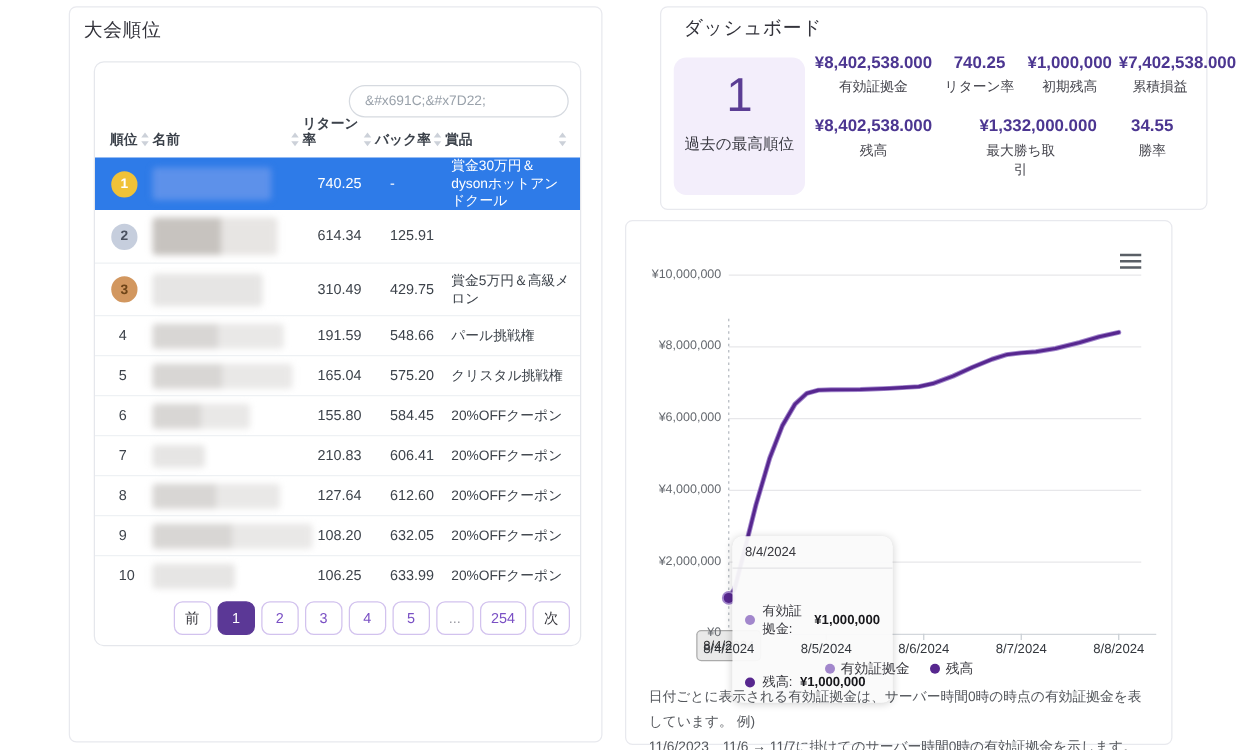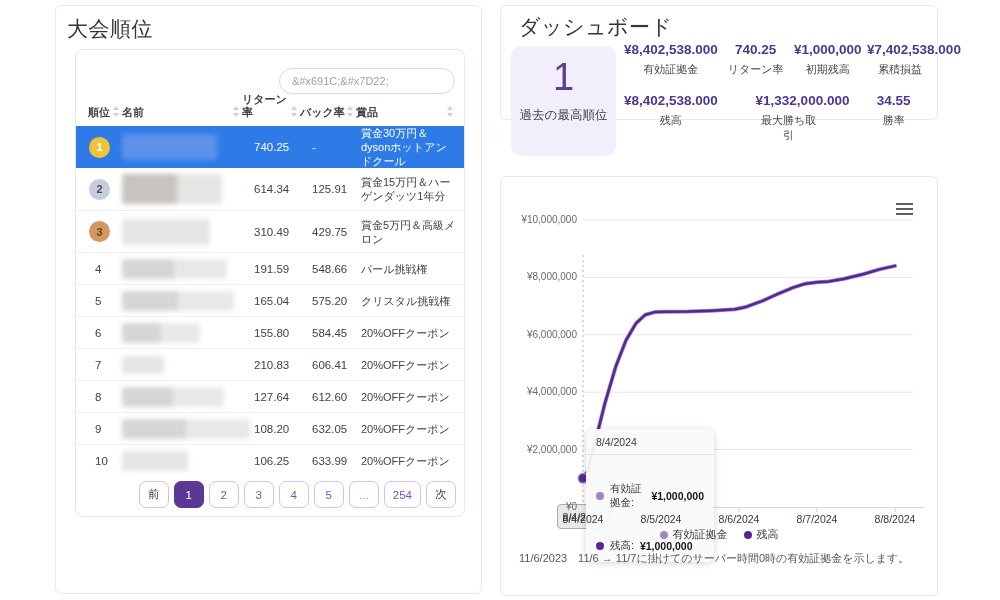--- a/index.html
+++ b/index.html
@@ -1,22 +1,22 @@
 <!DOCTYPE html>
 <html><head>
 <meta charset="utf-8">
 <style>
   html,body{margin:0;padding:0;}
   body{width:1000px;height:600px;position:relative;background:#fff;overflow:hidden;
        font-family:"Liberation Sans","DejaVu Sans",sans-serif;}
   .panel{position:absolute;background:#fff;border:1px solid #e8e9ee;border-radius:6px;box-sizing:border-box;}
   #panel-left{left:55px;top:5px;width:427px;height:589px;}
-  #panel-stats{left:500px;top:5px;width:438px;height:115px;}
+  #panel-stats{left:528px;top:5px;width:438px;height:163px;}
   #panel-chart{left:500px;top:176px;width:438px;height:420px;}
-  .panel-title{position:absolute;left:11px;top:9px;font-size:21px;color:#33333b;letter-spacing:.5px;}
+  .panel-title{position:absolute;left:11px;top:9px;font-size:15px;color:#33333b;letter-spacing:.5px;}
   #panel-stats .panel-title{left:18px;top:7px;}
 
   
   .table-card{position:absolute;left:19px;top:43px;width:390px;height:468px;border:1px solid #e5e7ec;border-radius:8px;box-sizing:border-box;}
   .search-input{position:absolute;right:9px;top:18px;width:176px;height:26px;border:1px solid #d6dae0;border-radius:13px;
        font-size:11px;padding:0 12px;box-sizing:border-box;color:#555;outline:none;font-family:inherit;}
   .search-input::placeholder{color:#9aa2ab;}
   .thead{position:absolute;left:0;top:34px;width:100%;display:grid;grid-template-columns:34px 120px 58px 56px 1fr;
        align-items:end;padding:0 8px 7px 12px;box-sizing:border-box;height:42px;}
   .th{font-size:11px;font-weight:bold;color:#3c424b;line-height:13px;position:relative;padding-right:11px;}
@@ -113,21 +113,20 @@
           <div class="num">-</div>
           <div class="prize">賞金30万円＆dysonホットアンドクール</div>
         </div>
         <div class="trow tall">
           <div><span class="badge badge-silver">2</span></div>
           <div>
             <div class="name-blur blur-dark" style="width: 100px; height: 30px;"></div>
           </div>
           <div class="num">614.34</div>
           <div class="num">125.91</div>
-          <div class="prize">賞金15万円＆ハーゲンダッツ1年分</div>
         </div>
         <div class="trow tall">
           <div><span class="badge badge-bronze">3</span></div>
           <div>
             <div class="name-blur blur-light" style="width: 88px; height: 26px;"></div>
           </div>
           <div class="num">310.49</div>
           <div class="num">429.75</div>
           <div class="prize">賞金5万円＆高級メロン</div>
         </div>
@@ -295,20 +294,21 @@
       <span class="legend-item">
         <span class="dot light"></span>
         <span>有効証拠金</span>
       </span>
       <span class="legend-item">
         <span class="dot dark"></span>
         <span>残高</span>
       </span>
     </div>
   <div class="note">
+    <div>日付ごとに表示される有効証拠金は、サーバー時間0時の時点の有効証拠金を表しています。 例)</div>
     <div>11/6/2023　11/6 → 11/7に掛けてのサーバー時間0時の有効証拠金を示します。</div>
   </div>
 <div class="ytick" style="top: 324px;">¥0</div>
     <div class="ytick" style="top: 266.6px;">¥2,000,000</div>
     <div class="ytick" style="top: 209.2px;">¥4,000,000</div>
     <div class="ytick" style="top: 151.8px;">¥6,000,000</div>
     <div class="ytick" style="top: 94.4px;">¥8,000,000</div>
     <div class="ytick" style="top: 37px;">¥10,000,000</div>
     <div class="xtick" style="left: 50px;">8/4/2024</div>
     <div class="xtick" style="left: 128px;">8/5/2024</div>

